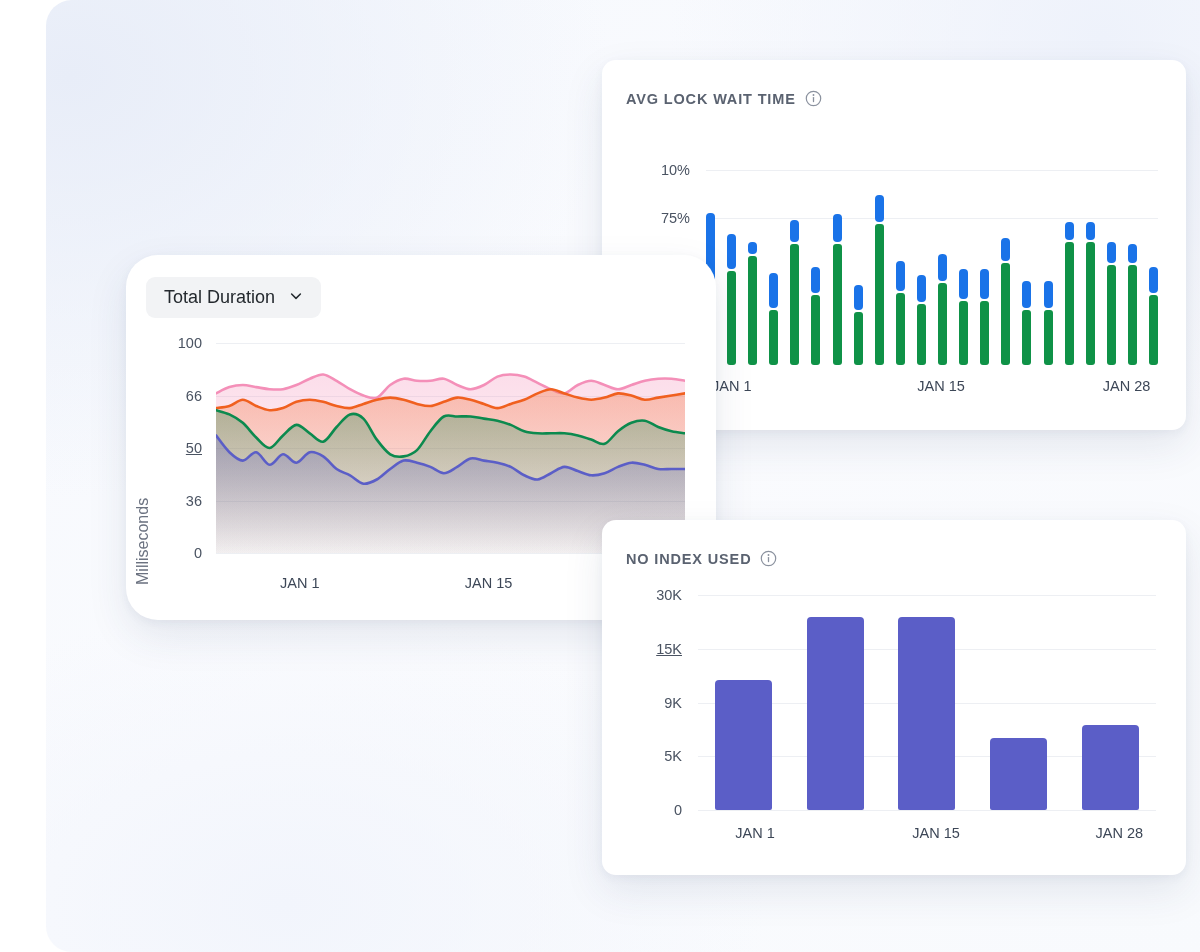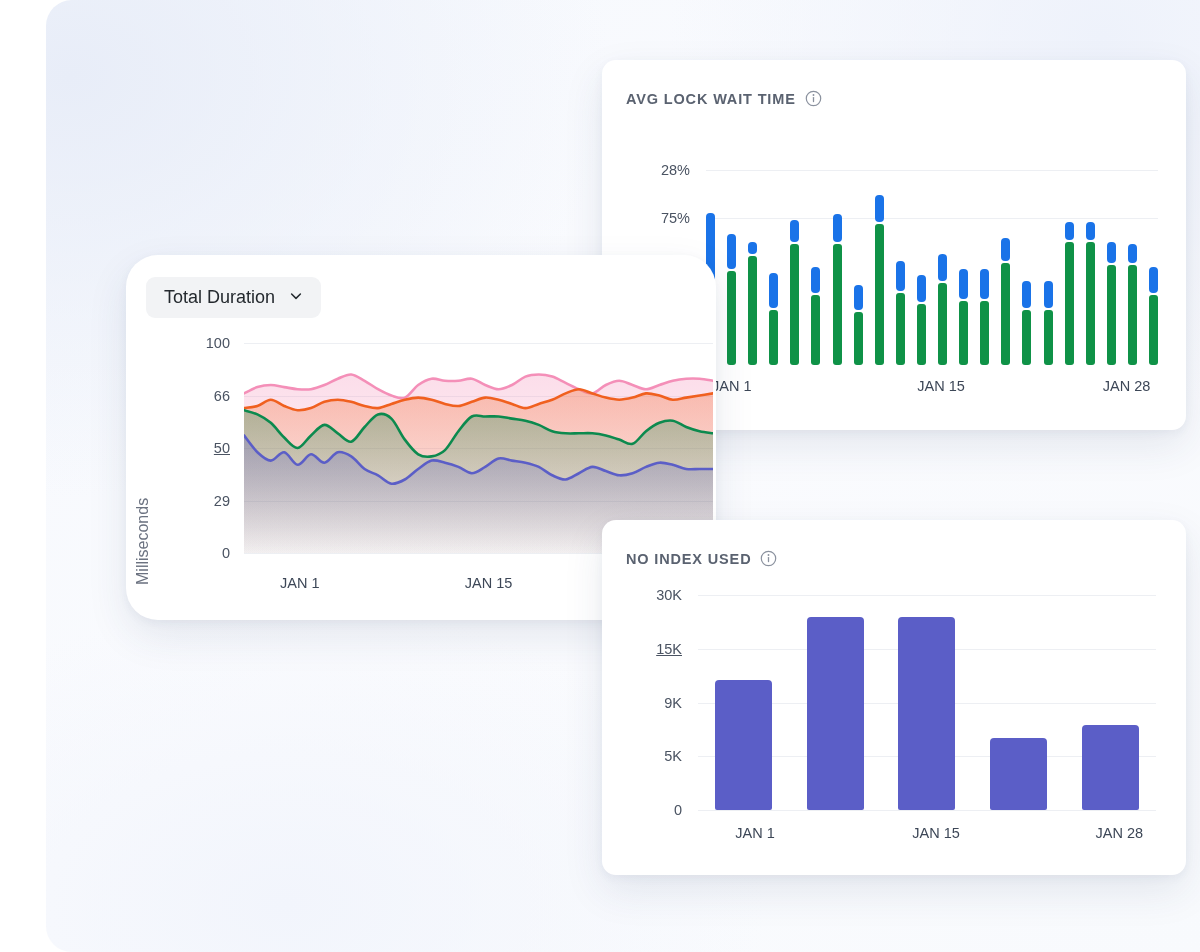--- a/index.html
+++ b/index.html
@@ -148,21 +148,21 @@
   }
   #dur-axis-title {
     position: absolute;
     left: 8px; top: 330px;
     transform: rotate(-90deg);
     transform-origin: left top;
     font-size: 16px;
     color: #6b7280;
     white-space: nowrap;
   }
-  #dur-plot { left: 42px; top: 88px; width: 545px; height: 210px; }
+  #dur-plot { left: 14px; top: 88px; width: 545px; height: 210px; }
   #dur-area {
     position: absolute;
     left: 76px; right: 0; top: 0; bottom: 0;
     overflow: hidden;
   }
 </style>
 </head>
 <body>
 
 <div id="stage">
@@ -178,21 +178,21 @@
         </svg>
       </span>
     </div>
 
     <div class="plot" id="lock-plot">
       <div class="gridlines" id="lock-grid" style="left:80px;right:10px;top:0;bottom:0;">
           <i style="top: 19.5455px;"></i>
           <i style="top: 68.4091px;"></i>
         </div>
       <div class="ylabels" id="lock-ylabels" style="left:0;width:64px;top:0;bottom:0;">
-          <span style="top: 19.5455px;">28%</span>
+          <span style="top: 19.5455px;">10%</span>
           <span style="top: 68.4091px;">75%</span>
         </div>
       <div id="lock-bars">
           <div class="lockbar">
             <div class="seg-top" style="height: 152.455px;"></div>
           </div>
           <div class="lockbar">
             <div class="seg-top" style="height: 35.1818px;"></div>
             <div class="seg-bot" style="height: 93.8182px;"></div>
           </div>
@@ -346,21 +346,21 @@
           <i style="top: 0px;"></i>
           <i style="top: 52.5px;"></i>
           <i style="top: 105px;"></i>
           <i style="top: 157.5px;"></i>
           <i style="top: 210px;"></i>
         </div>
       <div class="ylabels" id="dur-ylabels" style="left:0;width:62px;top:0;bottom:0;">
           <span style="top: 0px;">100</span>
           <span style="top: 52.5px;">66</span>
           <span style="top: 105px; text-decoration: underline;">50</span>
-          <span style="top: 157.5px;">29</span>
+          <span style="top: 157.5px;">36</span>
           <span style="top: 210px;">0</span>
         </div>
       <div id="dur-area">
         <svg id="dur-svg" width="469" height="210" viewBox="0 0 469 210" preserveAspectRatio="none">
             <defs>
               <linearGradient id="grad-0" x1="0" y1="0" x2="0" y2="1">
                 <stop offset="0%" stop-color="#f48fb8" stop-opacity="0.30"></stop>
                 <stop offset="100%" stop-color="#f48fb8" stop-opacity="0.03"></stop>
               </linearGradient>
               <linearGradient id="grad-1" x1="0" y1="0" x2="0" y2="1">

